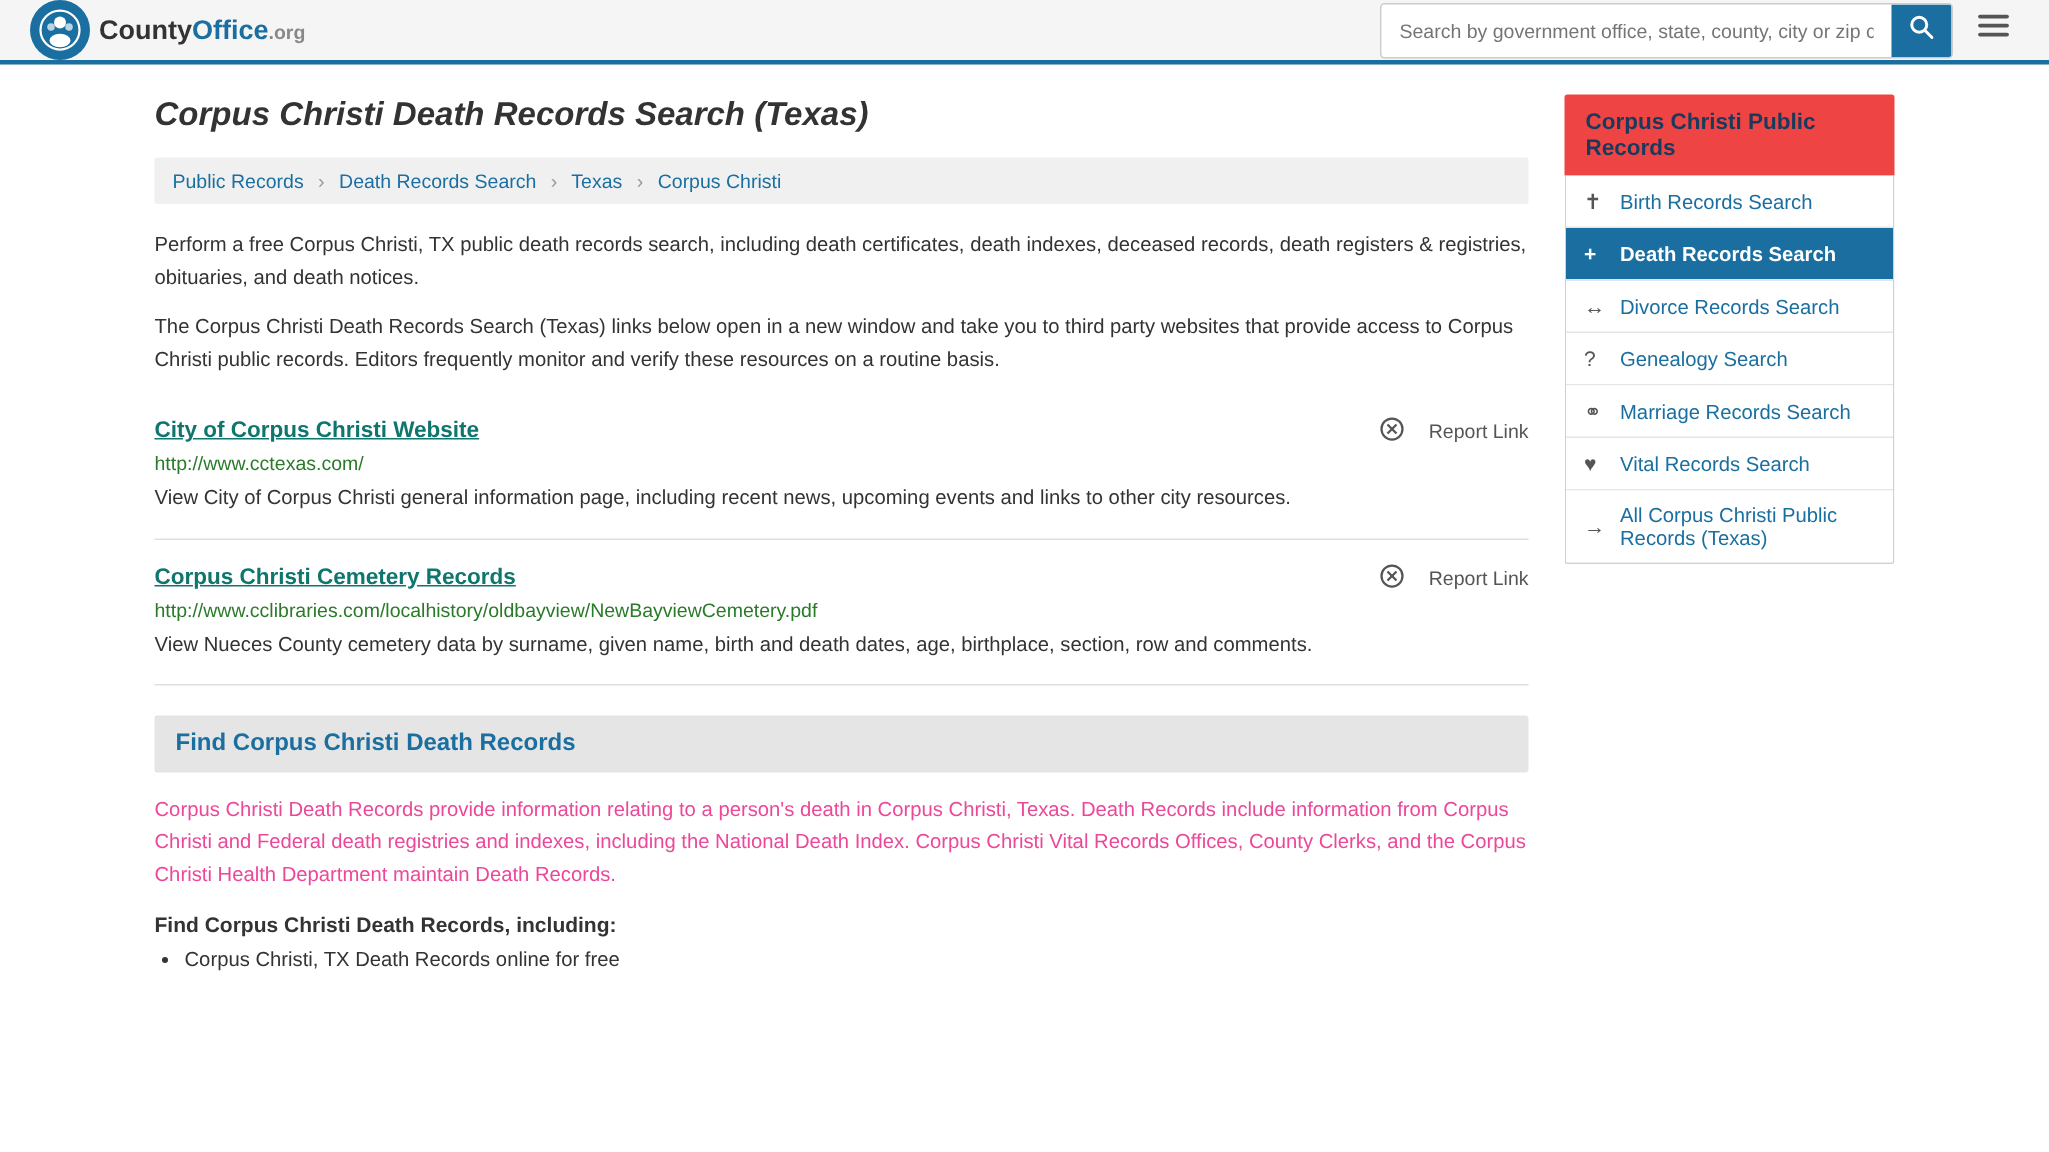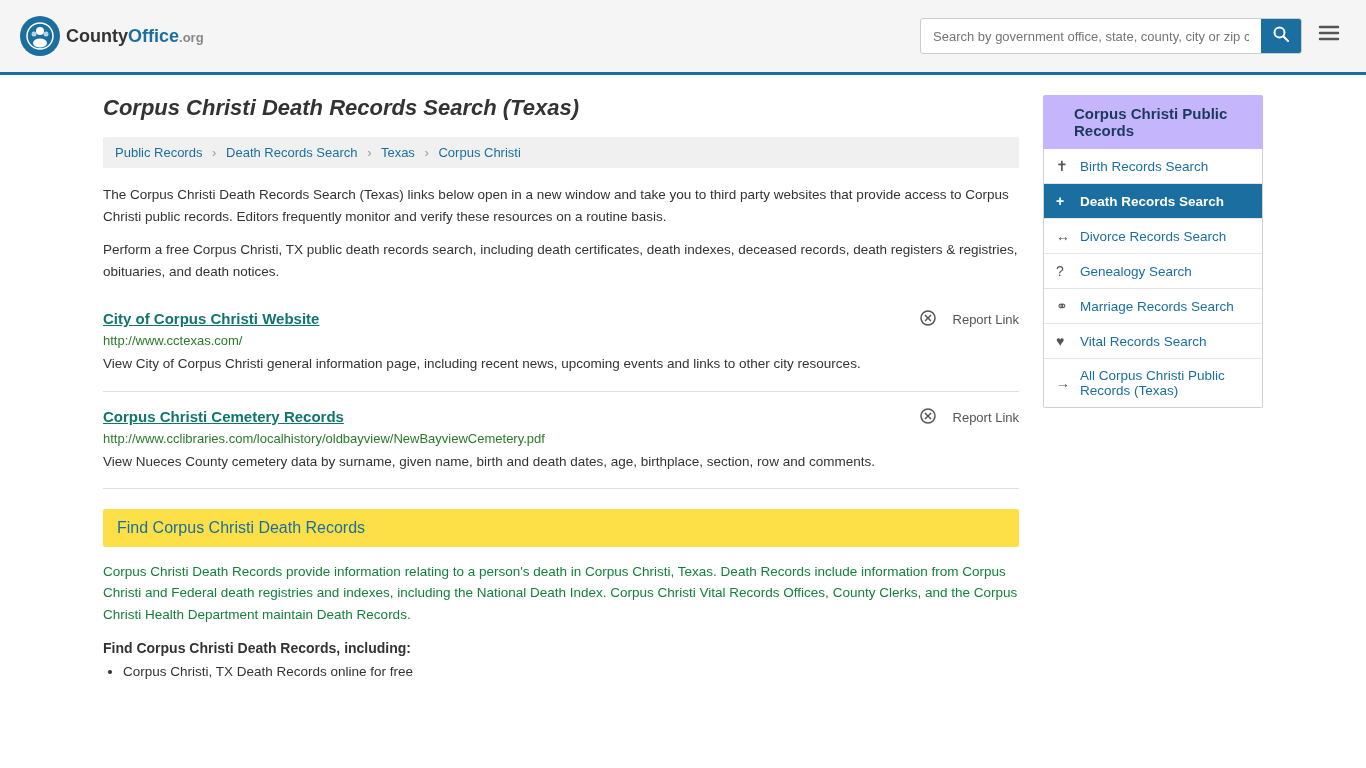--- a/index.html
+++ b/index.html
@@ -2,21 +2,21 @@
 <html><head>
   <meta charset="utf-8">
   <style>
     * { box-sizing: border-box; margin: 0; padding: 0; }
     body { font-family: Arial, sans-serif; font-size: 14px; color: #333; background: #fff; }
 
     
     .header {
       background: #f5f5f5;
       border-bottom: 3px solid #1a6fa0;
-      padding: 16px 20px;
+      padding: 0 20px;
       display: flex;
       align-items: center;
       justify-content: space-between;
     }
     .logo-area {
       display: flex;
       align-items: center;
       gap: 6px;
     }
     .logo-circle {
@@ -159,53 +159,53 @@
       margin-bottom: 6px;
     }
     .link-desc {
       font-size: 13.5px;
       color: #333;
       line-height: 1.5;
     }
 
     
     .section-header {
-      background: #fde047;
+      background: #e5e5e5;
       padding: 10px 14px;
       font-size: 16px;
-      font-weight: normal;
+      font-weight: bold;
       color: #1a6fa0;
       margin: 20px 0 14px 0;
       border-radius: 2px;
     }
     .section-body {
       font-size: 13.5px;
       line-height: 1.6;
-      color: #15803d;
+      color: #ec4899;
       margin-bottom: 14px;
     }
     .section-subheader {
       font-size: 14px;
       font-weight: bold;
       color: #333;
       margin-bottom: 8px;
     }
     .section-list {
       padding-left: 20px;
     }
     .section-list li {
       font-size: 13.5px;
       color: #333;
       margin-bottom: 4px;
     }
 
     
     .sidebar-title {
-      background: #c4b5fd;
-      padding: 10px 31px;
+      background: #ef4444;
+      padding: 10px 14px;
       font-size: 15px;
       font-weight: bold;
       color: #1a3a5c;
       margin-bottom: 0;
       border-radius: 2px 2px 0 0;
     }
     .sidebar-list {
       border: 1px solid #d0d0d0;
       border-top: none;
       border-radius: 0 0 2px 2px;
@@ -298,22 +298,22 @@
     <div class="breadcrumb">
       <a href="#">Public Records</a>
       <span class="sep">›</span>
       <a href="#">Death Records Search</a>
       <span class="sep">›</span>
       <a href="#">Texas</a>
       <span class="sep">›</span>
       <a href="#">Corpus Christi</a>
     </div>
 
+    <p class="body-text">Perform a free Corpus Christi, TX public death records search, including death certificates, death indexes, deceased records, death registers &amp; registries, obituaries, and death notices.</p>
     <p class="body-text">The Corpus Christi Death Records Search (Texas) links below open in a new window and take you to third party websites that provide access to Corpus Christi public records. Editors frequently monitor and verify these resources on a routine basis.</p>
-    <p class="body-text">Perform a free Corpus Christi, TX public death records search, including death certificates, death indexes, deceased records, death registers &amp; registries, obituaries, and death notices.</p>
 
     <div class="cards-container">
 
       <div class="link-card">
         <div class="link-card-header">
           <span class="link-card-title">City of Corpus Christi Website</span>
           <span class="report-link">
             <span class="report-icon">
               <svg width="16" height="16" viewBox="0 0 16 16" fill="none">
                 <circle cx="8" cy="8" r="7" stroke="#555" stroke-width="1.5"></circle>

